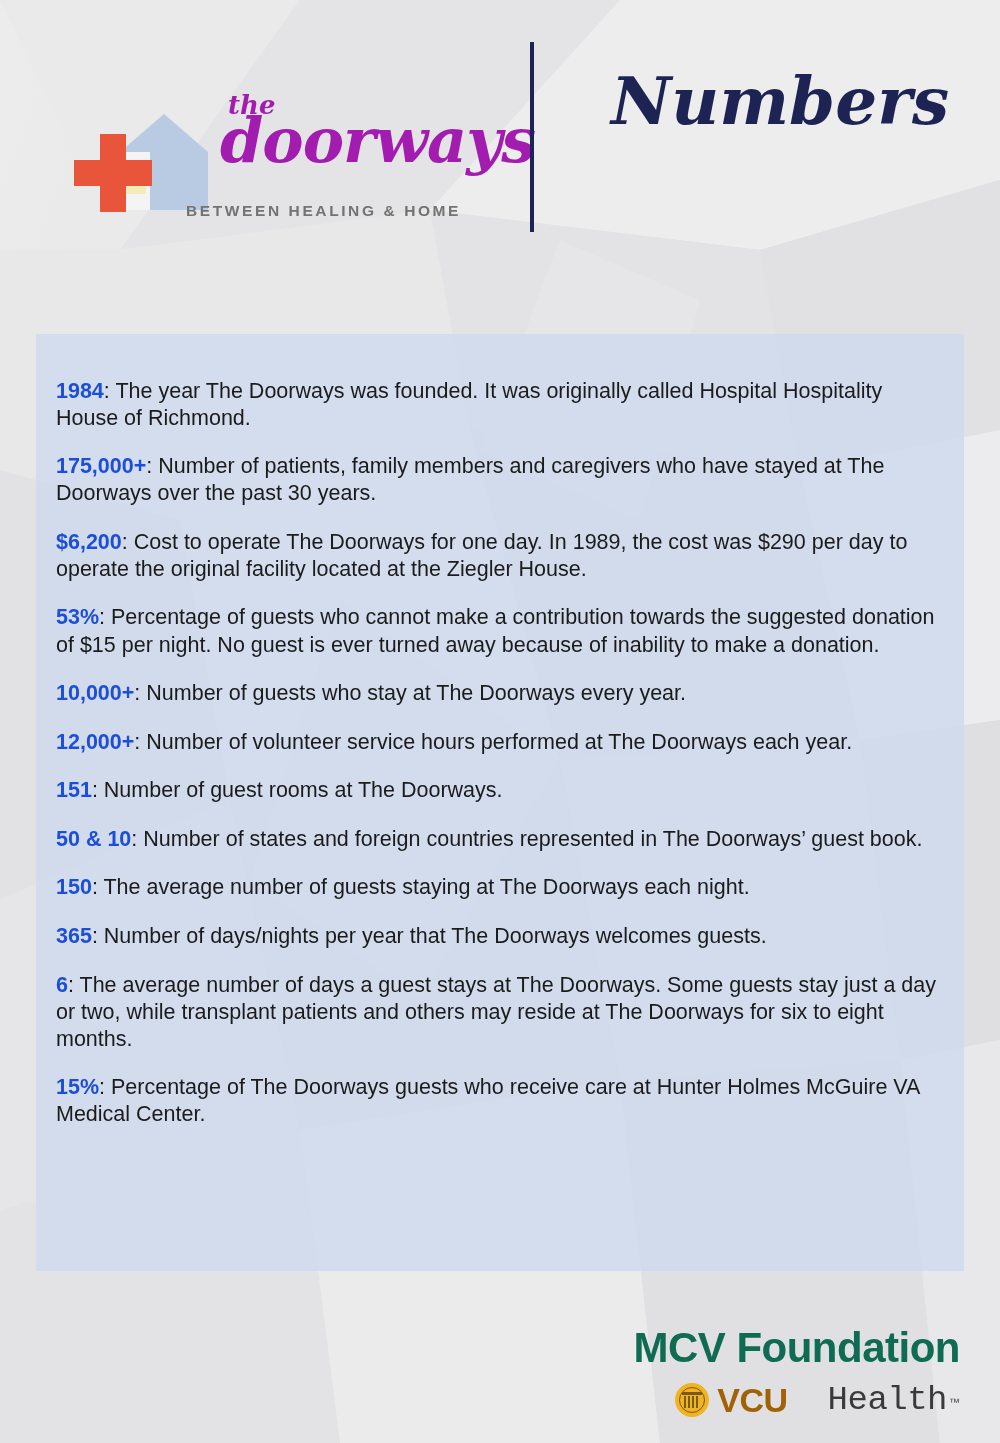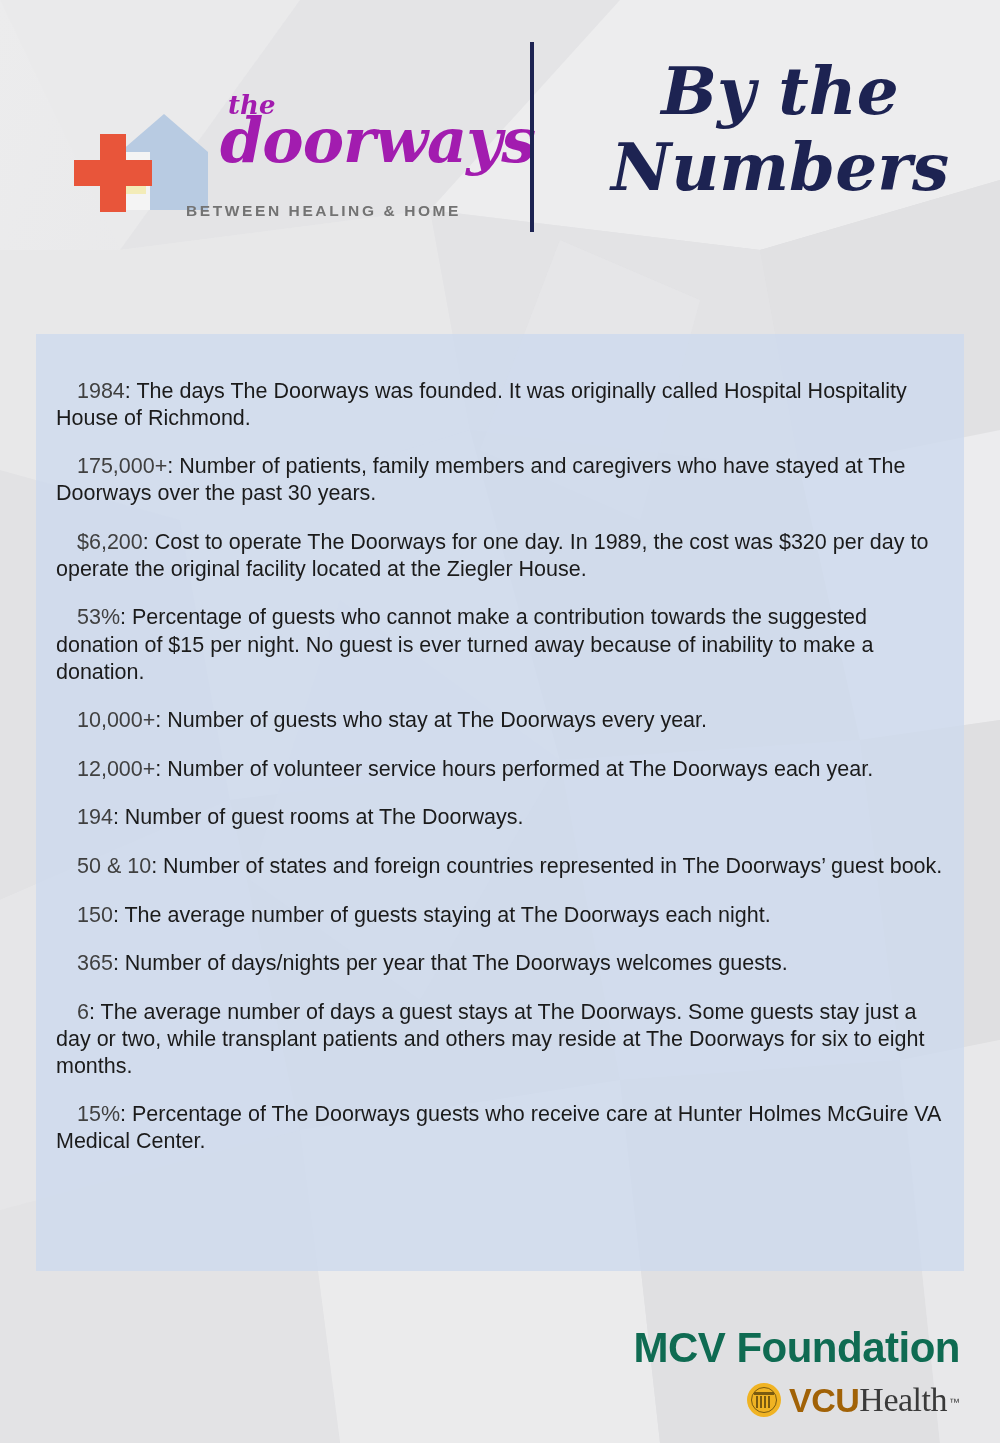--- a/index.html
+++ b/index.html
@@ -120,23 +120,22 @@
   }
   .fact {
     font-size: 21.5px;
     line-height: 1.26;
     color: #1b1b1b;
     margin-bottom: 20px;
     text-align: left;
   }
   .fact:last-child { margin-bottom: 0; }
   .fact .num {
-    font-weight: normal;
-    color: #404040;
-    margin-left: 21px;
+    font-weight: bold;
+    color: #1d4ed8;
   }
 
   
   .footer {
     position: absolute;
     left: 0;
     top: 1300px;
     width: 1000px;
     height: 143px;
   }
@@ -194,26 +193,27 @@
   }
   .vcu-text {
     font-family: "Liberation Sans", sans-serif;
     font-weight: bold;
     font-size: 34px;
     color: #a16207;
     letter-spacing: -0.5px;
     white-space: nowrap;
   }
   .vcu-health {
-    font-family: Liberation Serif, serif;
+    font-family: Liberation Mono, monospace;
     font-weight: normal;
     font-size: 34px;
     color: #3a3a3a;
     letter-spacing: -0.5px;
     white-space: nowrap;
+    margin-left: 40px;
   }
   .tm {
     font-size: 11px;
     color: #3a3a3a;
     align-self: flex-start;
     margin-top: 14px;
     margin-left: 2px;
   }
 </style>
 </head>
@@ -266,48 +266,47 @@
       <div class="wordmark">
         <span class="the">the</span>
         <span>doorways</span>
       </div>
       <div class="tagline">BETWEEN HEALING &amp; HOME</div>
     </div>
 
     <div class="divider"></div>
 
     <div class="by-the-numbers">
-      <span>By the</span>
       <span class="l2">Numbers</span>
     </div>
   </div>
 
   <div class="panel">
     <div class="facts">
 
       <p class="fact">
-        <span class="num">1984</span><span>: The days The Doorways was founded. It was originally called Hospital Hospitality House of Richmond.</span>
+        <span class="num">1984</span><span>: The year The Doorways was founded. It was originally called Hospital Hospitality House of Richmond.</span>
       </p>
       <p class="fact">
         <span class="num">175,000+</span><span>: Number of patients, family members and caregivers who have stayed at The Doorways over the past 30 years.</span>
       </p>
       <p class="fact">
-        <span class="num">$6,200</span><span>: Cost to operate The Doorways for one day. In 1989, the cost was $320 per day to operate the original facility located at the Ziegler House.</span>
+        <span class="num">$6,200</span><span>: Cost to operate The Doorways for one day. In 1989, the cost was $290 per day to operate the original facility located at the Ziegler House.</span>
       </p>
       <p class="fact">
         <span class="num">53%</span><span>: Percentage of guests who cannot make a contribution towards the suggested donation of $15 per night. No guest is ever turned away because of inability to make a donation.</span>
       </p>
       <p class="fact">
         <span class="num">10,000+</span><span>: Number of guests who stay at The Doorways every year.</span>
       </p>
       <p class="fact">
         <span class="num">12,000+</span><span>: Number of volunteer service hours performed at The Doorways each year.</span>
       </p>
       <p class="fact">
-        <span class="num">194</span><span>: Number of guest rooms at The Doorways.</span>
+        <span class="num">151</span><span>: Number of guest rooms at The Doorways.</span>
       </p>
       <p class="fact">
         <span class="num">50 &amp; 10</span><span>: Number of states and foreign countries represented in The Doorways’ guest book.</span>
       </p>
       <p class="fact">
         <span class="num">150</span><span>: The average number of guests staying at The Doorways each night.</span>
       </p>
       <p class="fact">
         <span class="num">365</span><span>: Number of days/nights per year that The Doorways welcomes guests.</span>
       </p>

